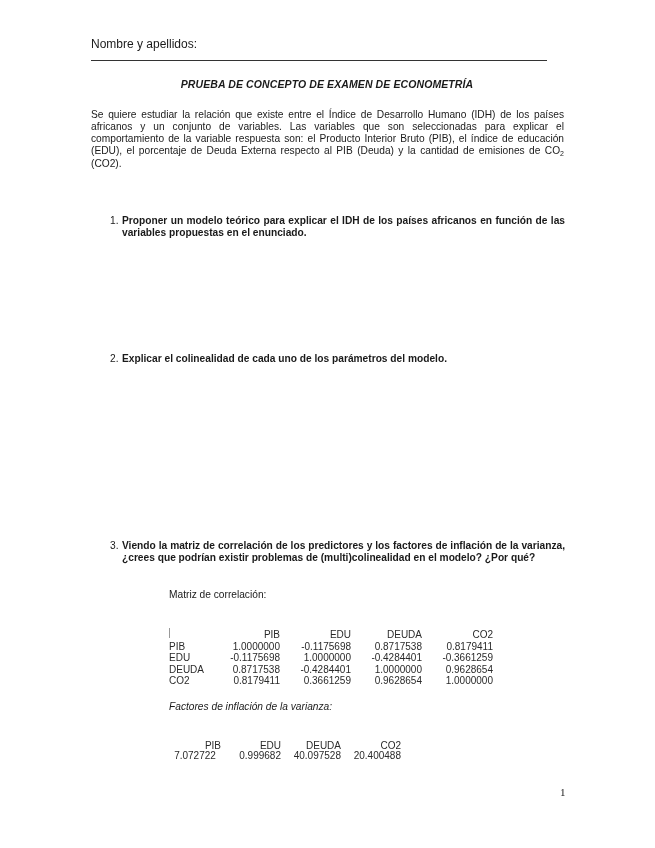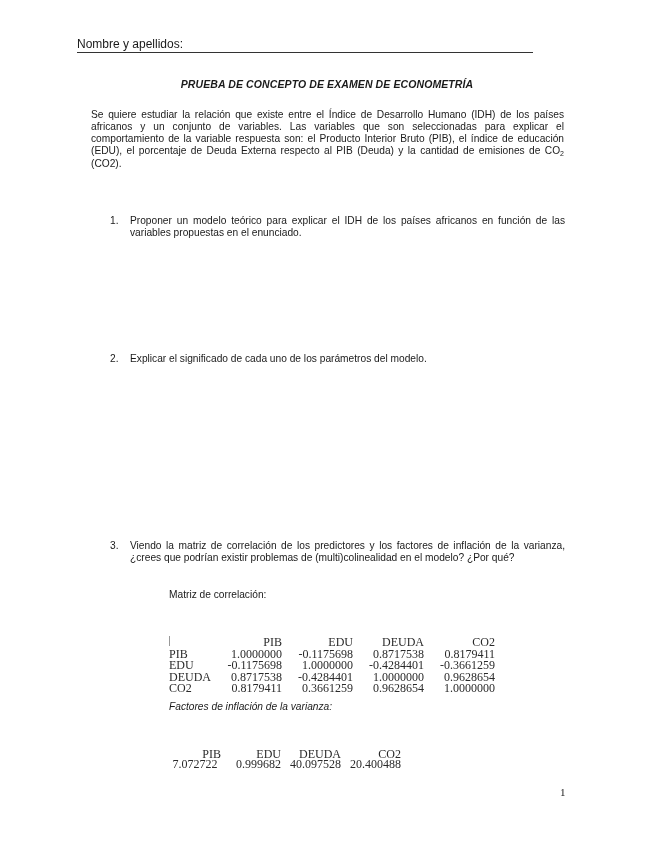--- a/index.html
+++ b/index.html
@@ -1,30 +1,30 @@
 <!DOCTYPE html>
 <html><head>
 <meta charset="utf-8">
 <style>
   html, body { margin: 0; padding: 0; background: #ffffff; }
   body { width: 655px; height: 848px; position: relative; overflow: hidden;
          font-family: "Liberation Sans", sans-serif; color: #1a1a1a; }
   .abs { position: absolute; }
-  .name-line { left: 77px; top: 38px; width: 456px; font-size: 12px;
-               border-bottom: 1px solid #333; padding-bottom: 1px; line-height: 13px; }
+  .name-line { left: 91px; top: 38px; width: 456px; font-size: 12px;
+               border-bottom: 1px solid #333; padding-bottom: 9px; line-height: 13px; }
   .title { left: 0; width: 654px; top: 78px; text-align: center; font-size: 10.5px;
            font-weight: bold; font-style: italic; letter-spacing: 0.1px; }
   .intro { left: 91px; top: 109px; width: 473px; font-size: 10.2px; line-height: 12px;
            text-align: justify; }
   .intro sub { font-size: 7px; vertical-align: baseline; position: relative; top: 2px; }
   .q { left: 110px; width: 455px; font-size: 10.2px; line-height: 12px; }
   .q .num { position: absolute; left: 0; top: 0; width: 18px; }
-  .q .txt { margin-left: 20px; display: block; text-align: justify; }
+  .q .txt { margin-left: 12px; display: block; text-align: justify; font-weight: bold; }
   .sublabel { font-size: 10.2px; left: 169px; }
-  .mono { font-family: Liberation Serif, serif; font-size: 12px;
+  .mono { font-family: Liberation Sans, sans-serif; font-size: 10px;
           color: #2a2a2a; white-space: pre; }
   table.corr { border-collapse: collapse; }
   table.corr td { padding: 0; height: 11.5px; line-height: 11.5px; text-align: right; }
   table.corr td.rl { text-align: left; width: 40px; }
   table.corr td.c { width: 71px; }
   table.vif td { padding: 0; text-align: right; line-height: 10px; }
   table.vif td.c { width: 60px; }
   .cursor { display: inline-block; width: 1px; height: 10px; background: #999; }
   .pagenum { left: 560px; top: 786px; font-family: "Liberation Serif", serif; font-size: 11px; }
 </style>
@@ -39,21 +39,21 @@
 
 <div class="abs intro"><span>Se quiere estudiar la relación que existe entre el Índice de Desarrollo Humano (IDH) de los países africanos y un conjunto de variables. Las variables que son seleccionadas para explicar el comportamiento de la variable respuesta son: el Producto Interior Bruto (PIB), el índice de educación (EDU), el porcentaje de Deuda Externa respecto al PIB (Deuda) y la cantidad de emisiones de CO</span><sub>2</sub><span> (CO2).</span></div>
 
 <div class="abs q" style="top:215px;">
   <span class="num">1.</span>
   <span class="txt">Proponer un modelo teórico para explicar el IDH de los países africanos en función de las variables propuestas en el enunciado.</span>
 </div>
 
 <div class="abs q" style="top:353px;">
   <span class="num">2.</span>
-  <span class="txt">Explicar el significado de cada uno de los parámetros del modelo.</span>
+  <span class="txt">Explicar el colinealidad de cada uno de los parámetros del modelo.</span>
 </div>
 
 <div class="abs q" style="top:540px;">
   <span class="num">3.</span>
   <span class="txt">Viendo la matriz de correlación de los predictores y los factores de inflación de la varianza, ¿crees que podrían existir problemas de (multi)colinealidad en el modelo? ¿Por qué?</span>
 </div>
 
 <div class="abs sublabel" style="top:589px;">Matriz de correlación:</div>
 
 <div class="abs mono" style="left:169px; top:606px;">

